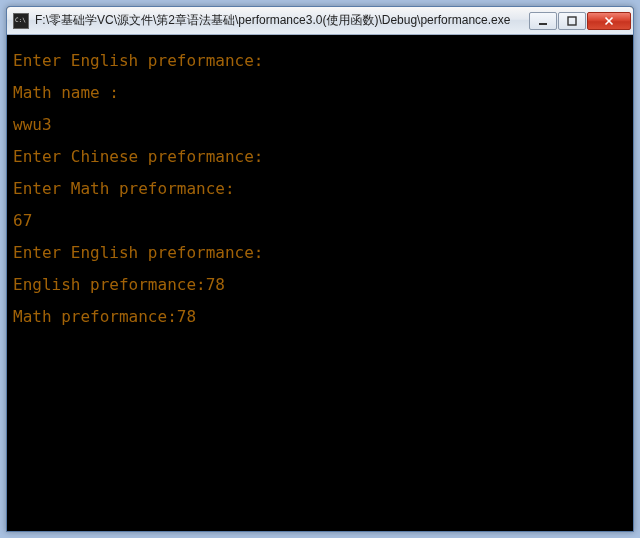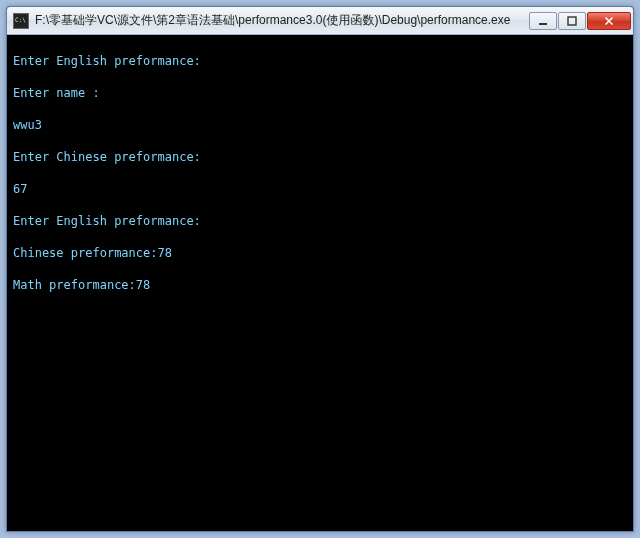--- a/index.html
+++ b/index.html
@@ -76,23 +76,23 @@
   .win-btn.close {
     width: 44px;
     background: linear-gradient(to bottom, #f08070, #d94530 45%, #c83420 55%, #d84a32);
     border-color: #a02818;
     color: #fff;
   }
   .win-btn svg { display: block; }
   .console {
     flex: 1;
     background: #000;
-    color: #7dd3fc;
+    color: #a16207;
     font-family: "NSimSun", "SimSun", "Consolas", monospace;
-    font-size: 12px;
+    font-size: 16px;
     line-height: 16px;
     padding: 2px 4px;
     white-space: pre;
     overflow: hidden;
     border: 2px solid #000;
     border-top: none;
   }
   .console .line { display: block; }
 </style>
 </head>
@@ -118,26 +118,27 @@
         <svg width="10" height="10" viewBox="0 0 10 10">
           <line x1="1.5" y1="1.5" x2="8.5" y2="8.5" stroke="#fff" stroke-width="1.6"></line>
           <line x1="8.5" y1="1.5" x2="1.5" y2="8.5" stroke="#fff" stroke-width="1.6"></line>
         </svg>
       </div>
     </div>
   </div>
 
   <div class="console">
 <span class="line">Enter English preformance:</span>
-<span class="line">Enter name :</span>
+<span class="line">Math name :</span>
 <span class="line">wwu3</span>
 <span class="line">Enter Chinese preformance:</span>
+<span class="line">Enter Math preformance:</span>
 <span class="line">67</span>
 <span class="line">Enter English preformance:</span>
-<span class="line">Chinese preformance:78</span>
+<span class="line">English preformance:78</span>
 <span class="line">Math preformance:78</span>
 
 
 
 
 
 
 
 
 

